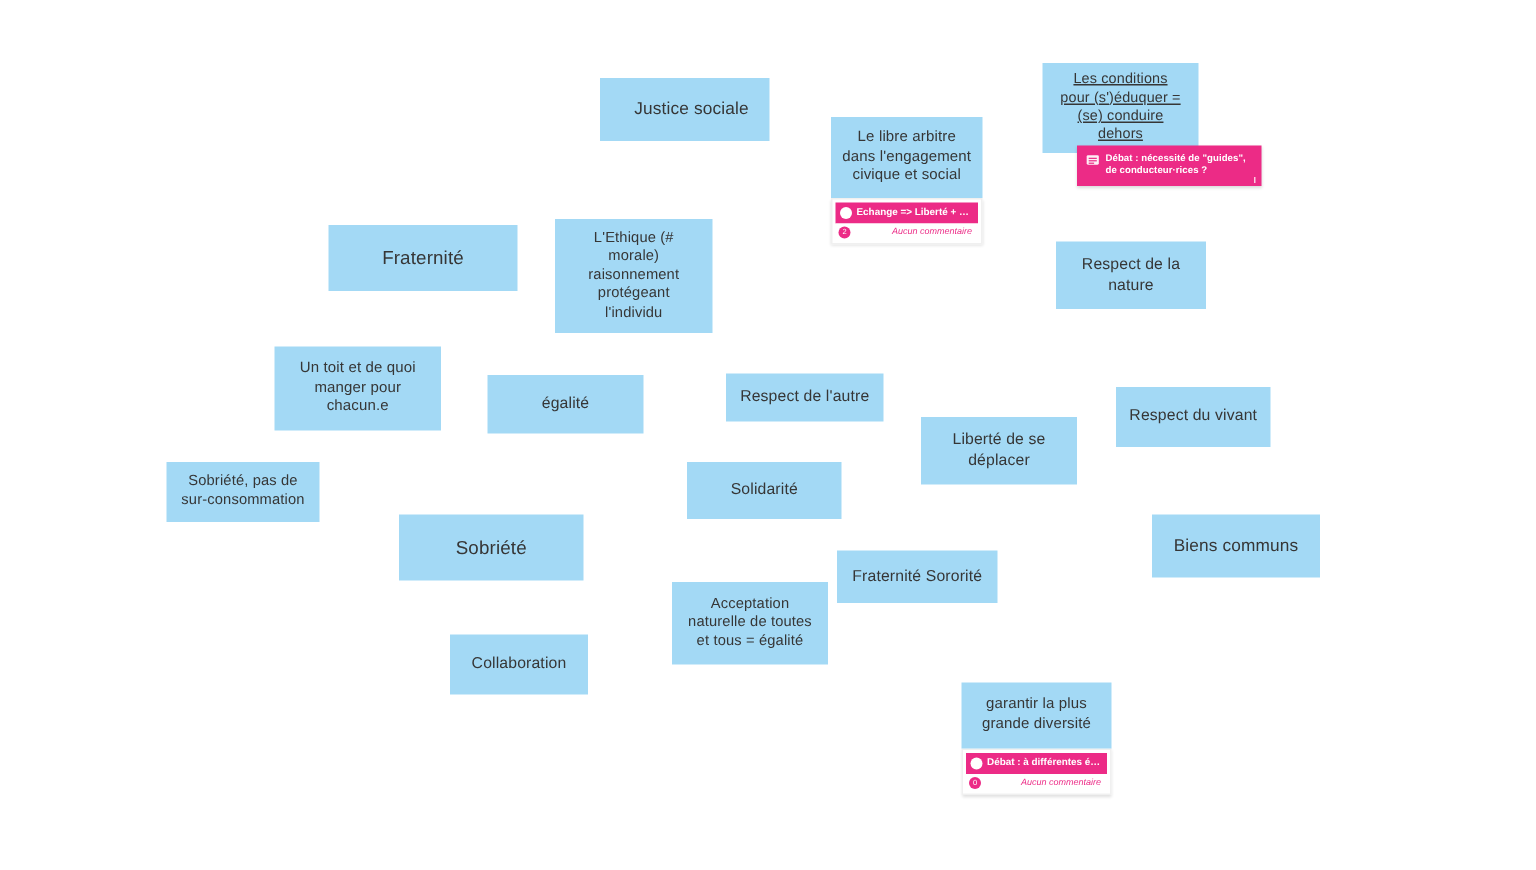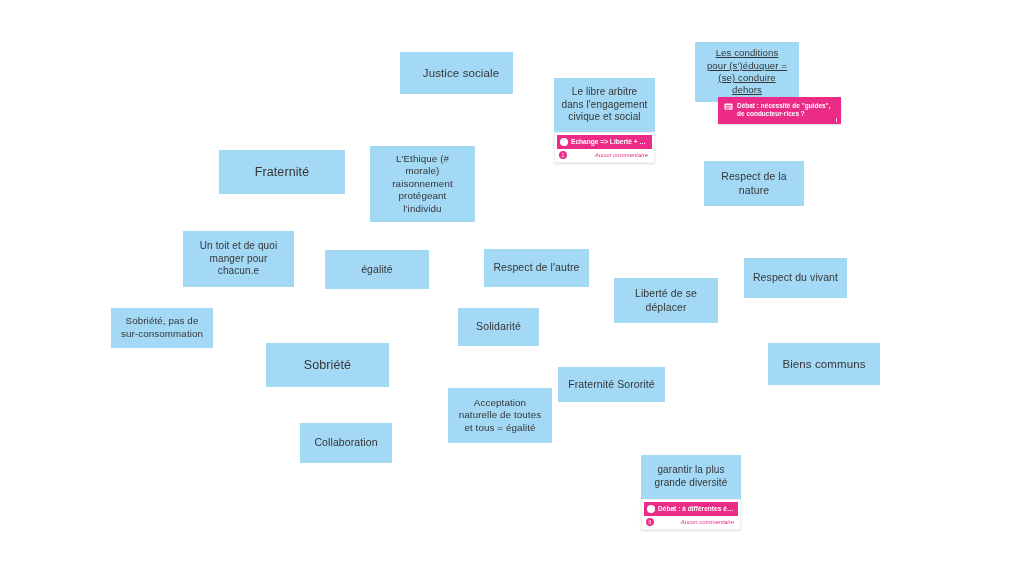--- a/index.html
+++ b/index.html
@@ -191,31 +191,31 @@
 
   <div class="card" style="left:704px; top:161px; width:100px; height:45px; font-size:10.5px;">Respect de la
 nature</div>
 
   <div class="card" style="left:183px; top:231px; width:111px; height:56px; font-size:10px;">Un toit et de quoi
 manger pour
 chacun.e</div>
 
   <div class="card" style="left:325px; top:250px; width:104px; height:39px; font-size:10.5px;">égalité</div>
 
-  <div class="card" style="left:484px; top:249px; width:105px; height:38px; font-size:10.5px;">Respect de l'autre</div>
+  <div class="card" style="left:484px; top:249px; width:105px; height:32px; font-size:10.5px;">Respect de l'autre</div>
 
   <div class="card" style="left:744px; top:242px; width:103px; height:40px; font-size:10.5px;margin-top:16px;">Respect du vivant</div>
 
   <div class="card" style="left:614px; top:278px; width:104px; height:45px; font-size:10.5px;">Liberté de se
 déplacer</div>
 
   <div class="card" style="left:111px; top:308px; width:102px; height:40px; font-size:9.8px;">Sobriété, pas de
 sur-consommation</div>
 
-  <div class="card" style="left:458px; top:308px; width:81px; height:38px; font-size:10.5px;">Solidarité</div>
+  <div class="card" style="left:458px; top:308px; width:103px; height:38px; font-size:10.5px;">Solidarité</div>
 
   <div class="card" style="left:768px; top:343px; width:112px; height:42px; font-size:11.5px;">Biens communs</div>
 
   <div class="card" style="left:266px; top:343px; width:123px; height:44px; font-size:12.5px;">Sobriété</div>
 
   <div class="card" style="left:558px; top:367px; width:107px; height:35px; font-size:10.5px;">Fraternité Sororité</div>
 
   <div class="card" style="left:448px; top:388px; width:104px; height:55px; font-size:9.8px;">Acceptation
 naturelle de toutes
 et tous = égalité</div>

